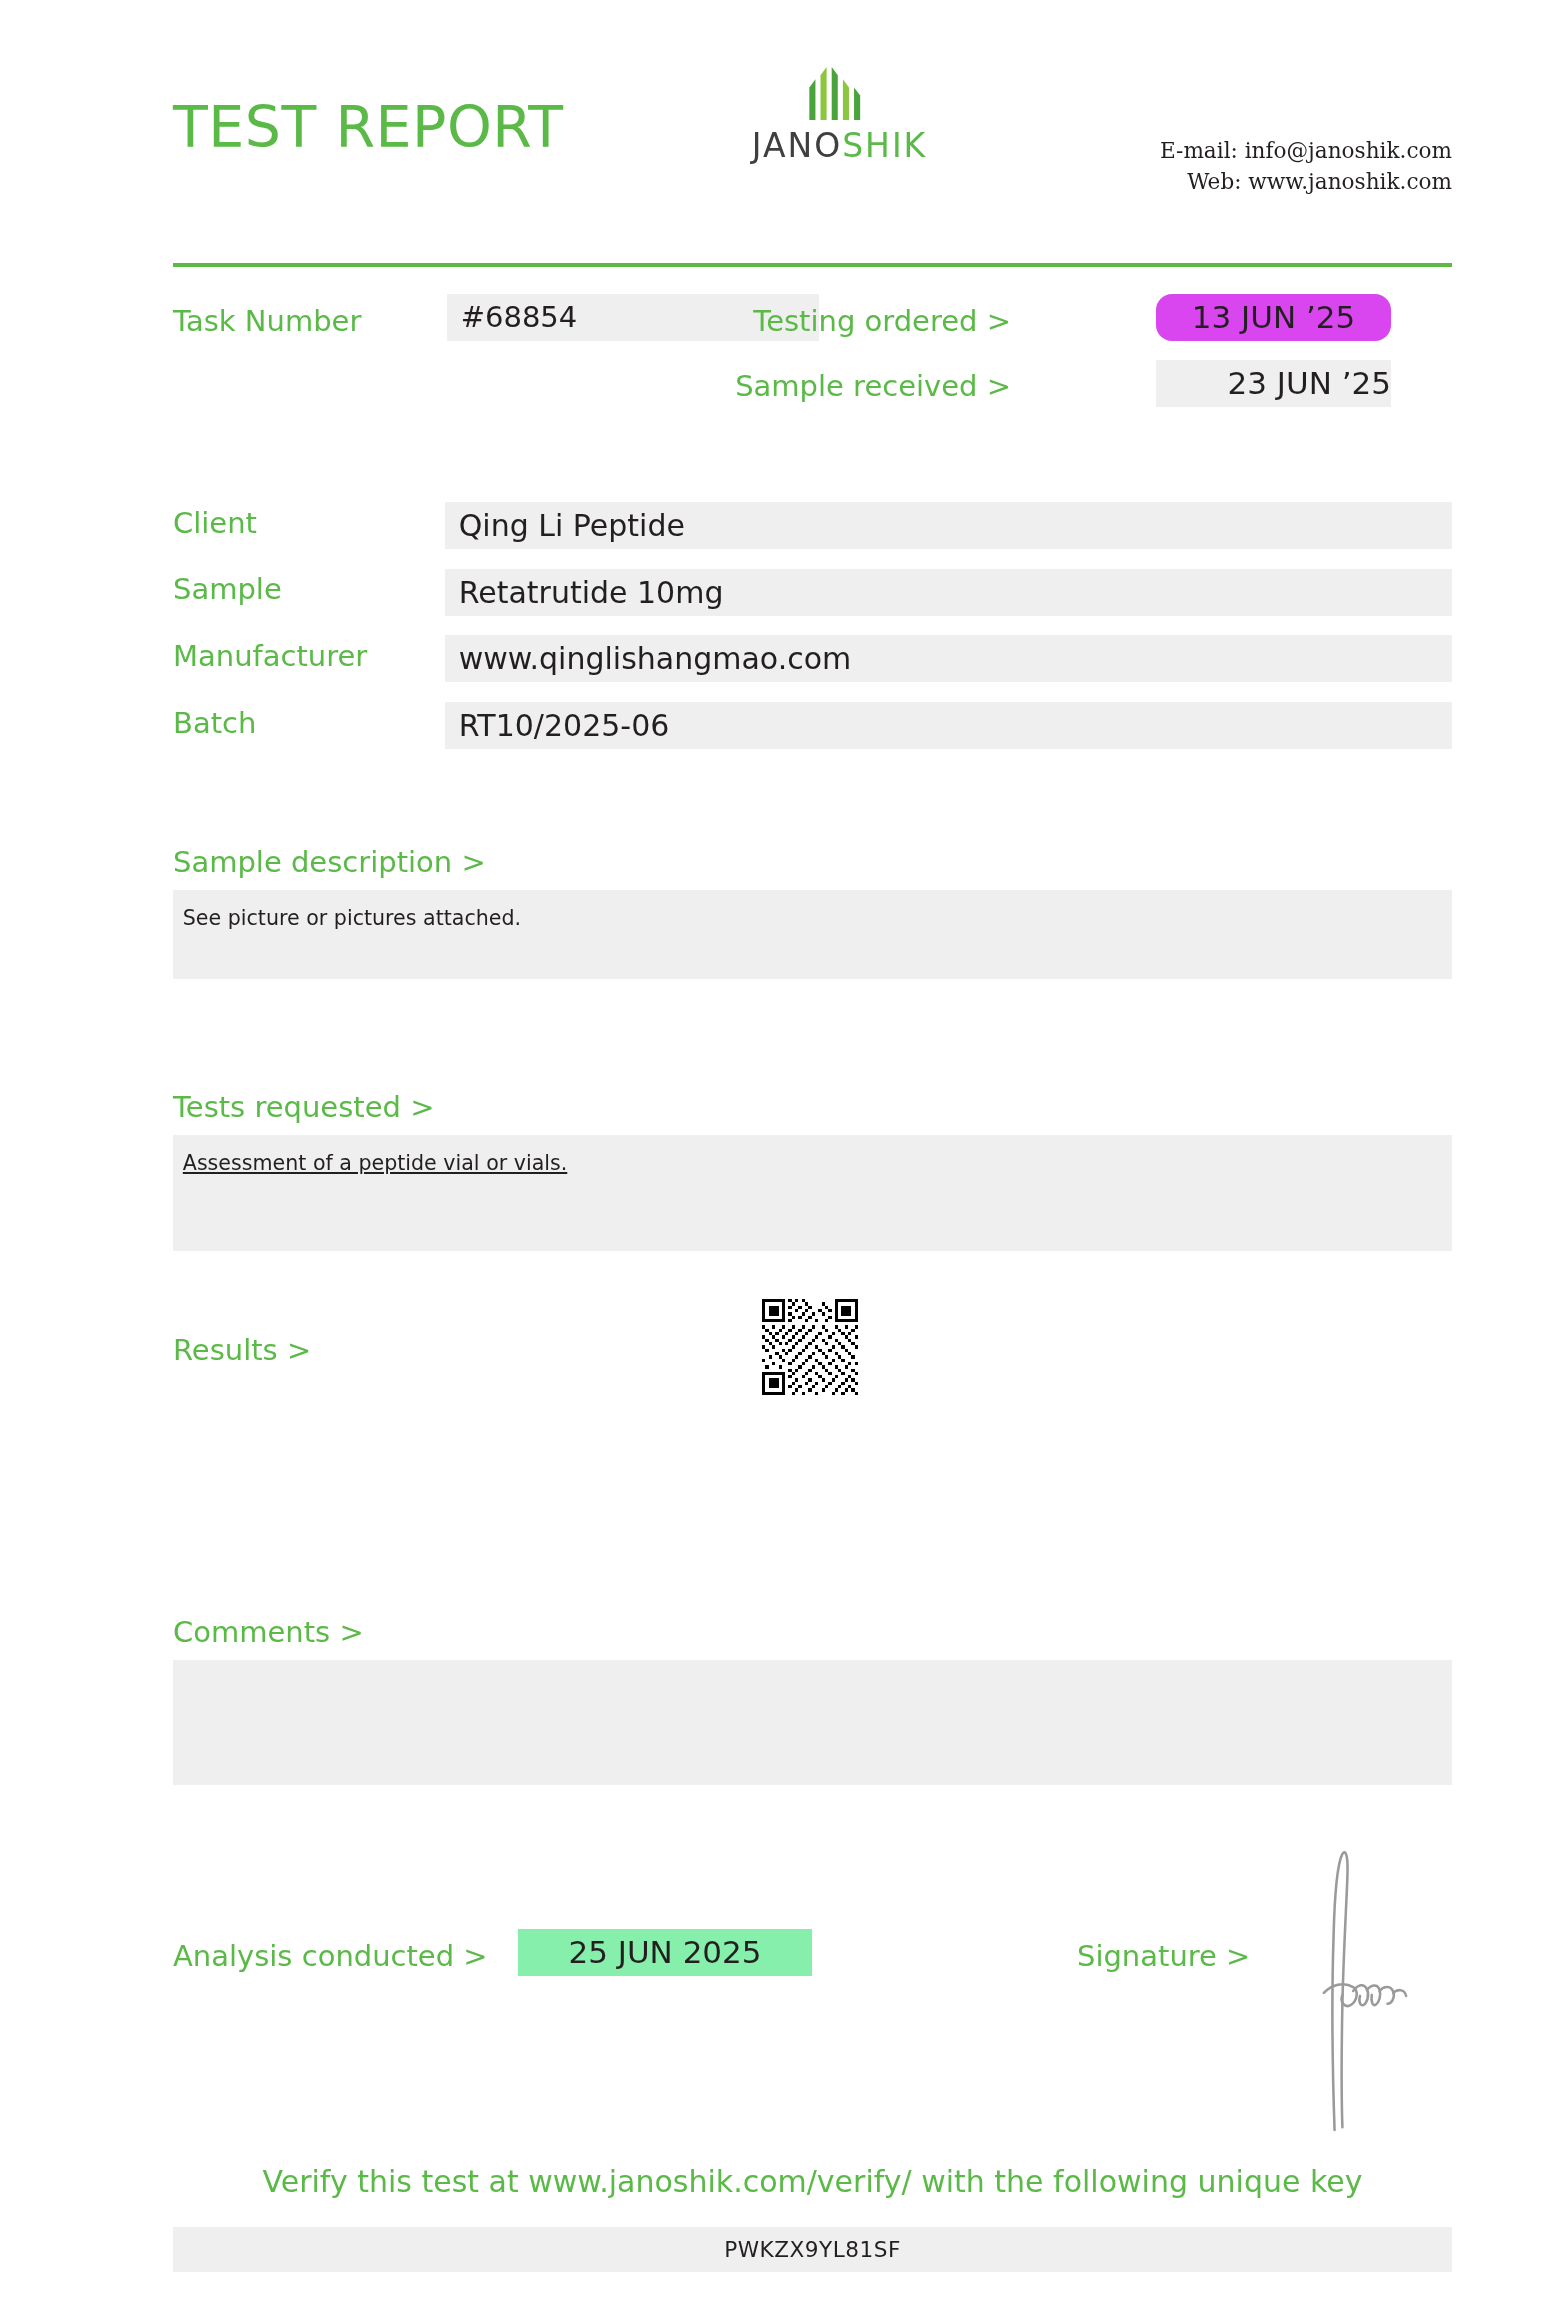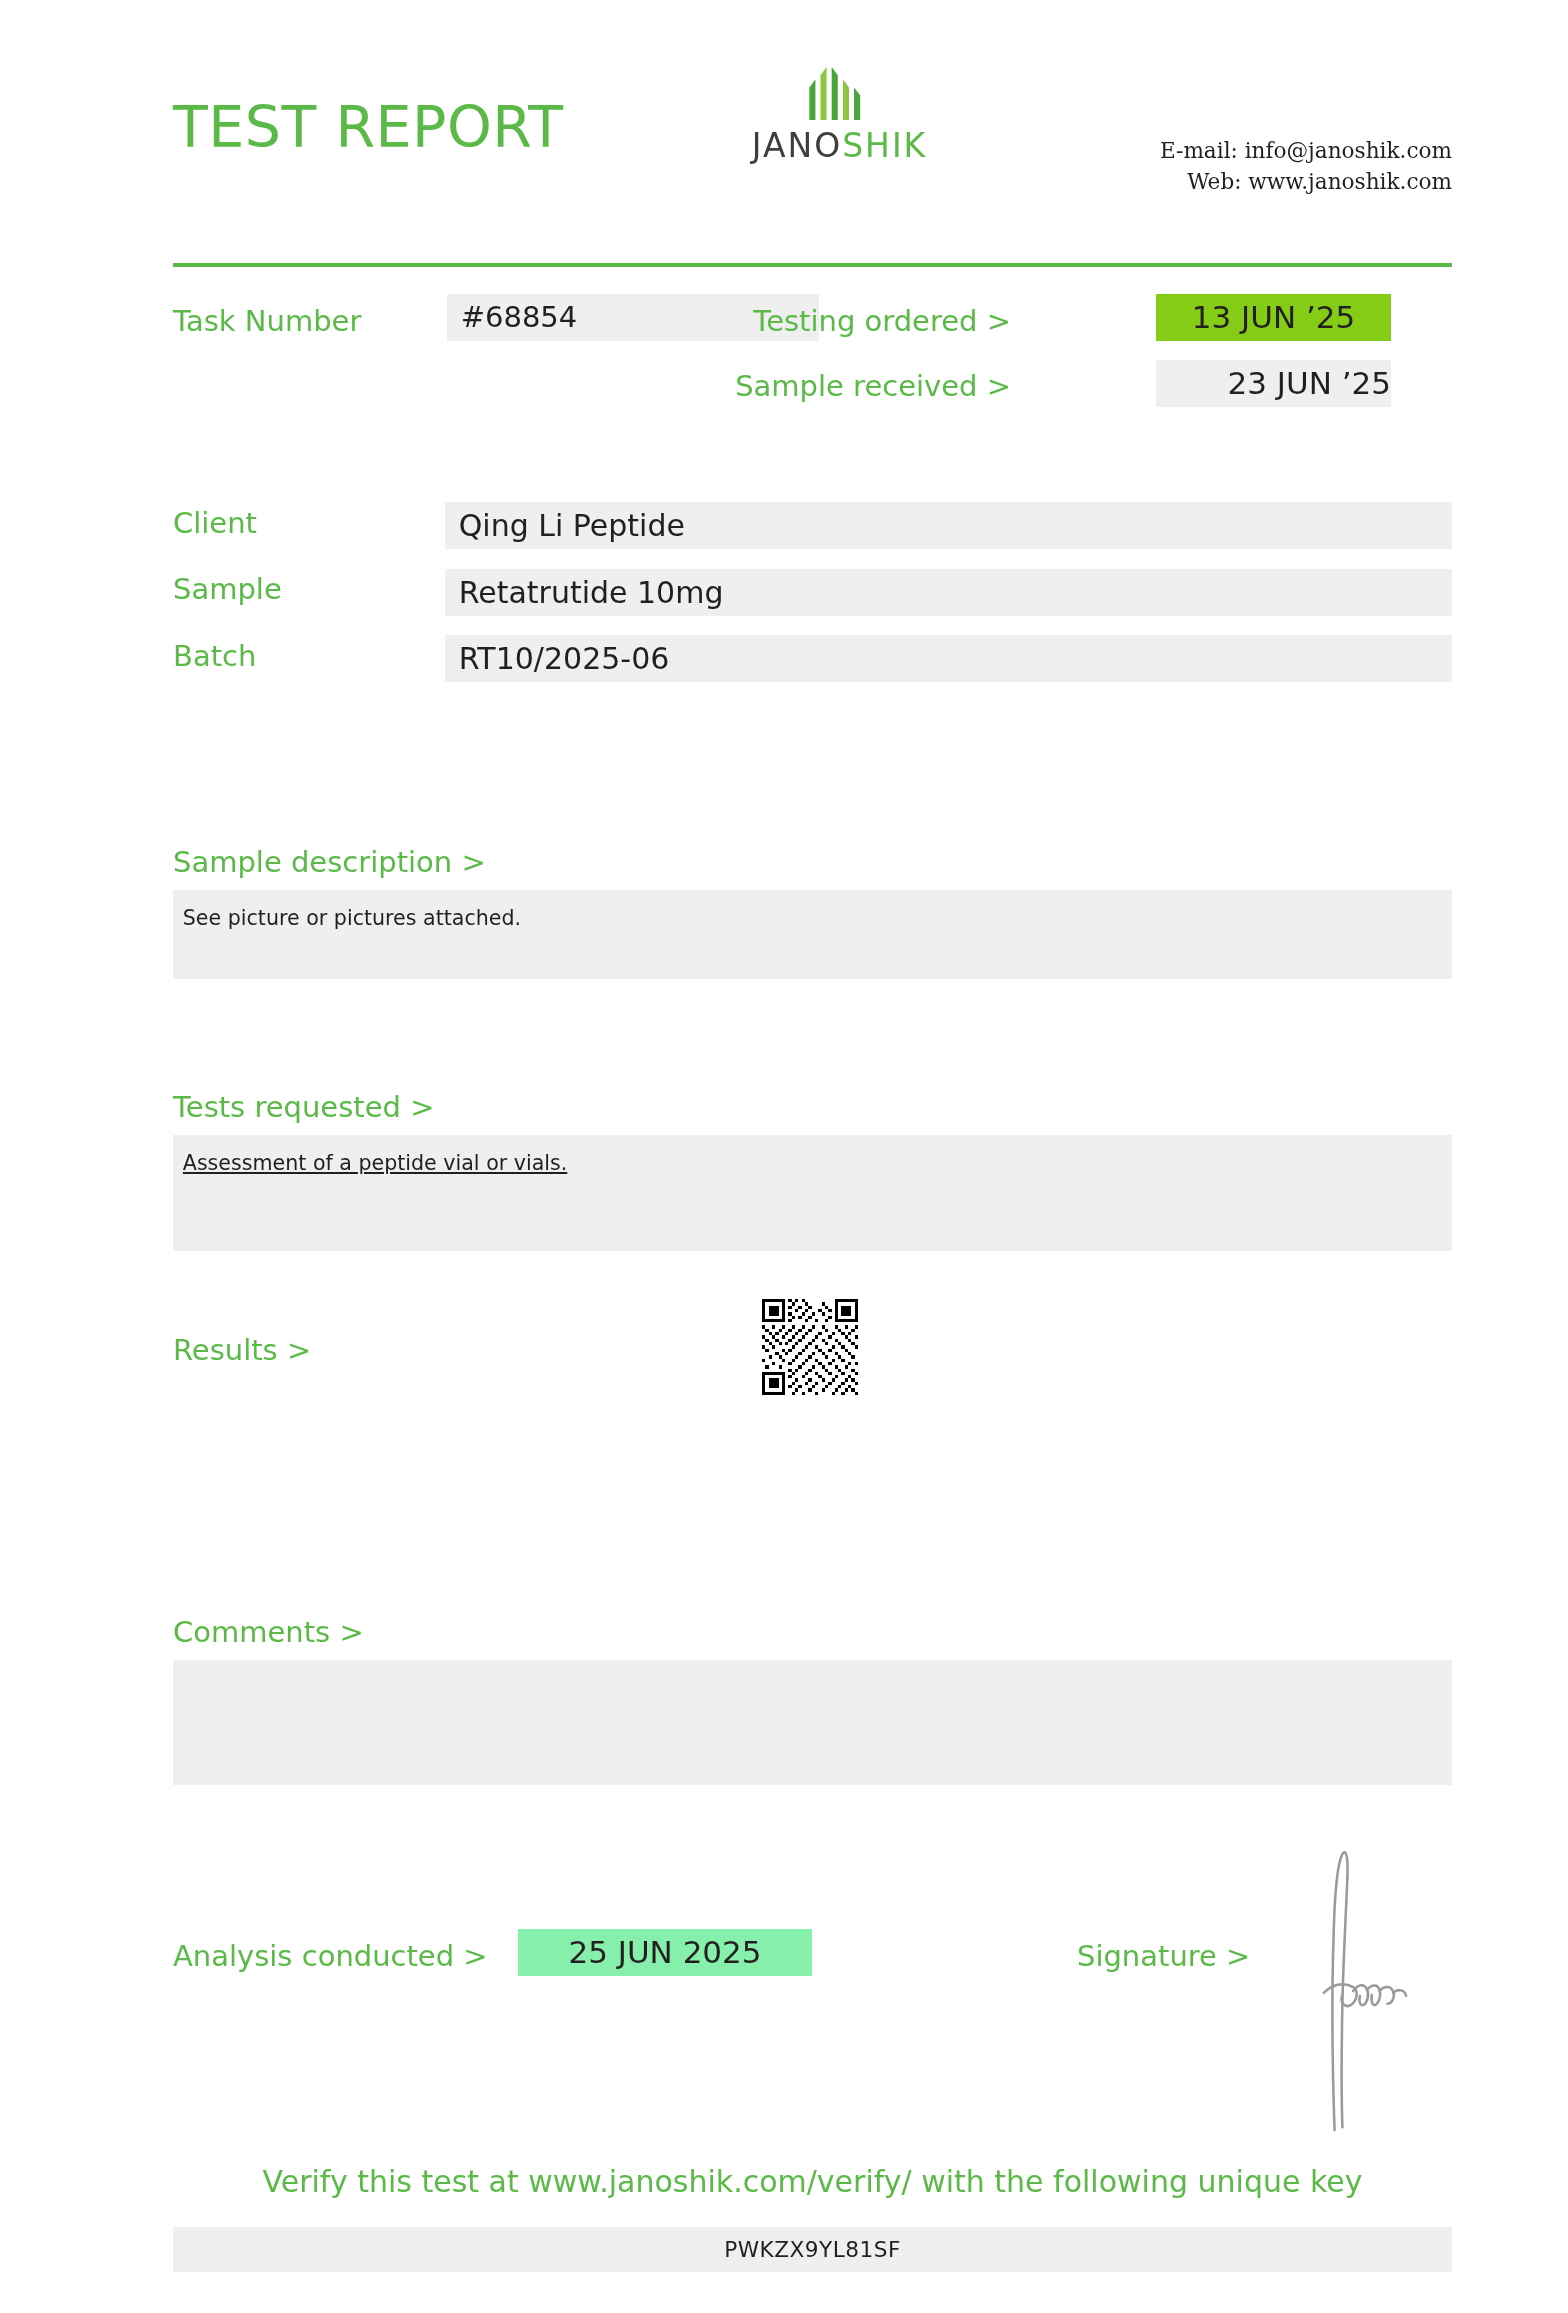--- a/index.html
+++ b/index.html
@@ -128,24 +128,25 @@
     right: 441px;
     top: 75px;
     white-space: nowrap;
   }
   .ordered-value {
     position: absolute;
     left: 983px;
     top: 0;
     width: 235px;
     height: 47px;
-    background: #84cc16;
+    background: #d946ef;
     font-size: 31px;
     line-height: 47px;
     text-align: center;
+    border-radius: 16px;
   }
   .received-value {
     position: absolute;
     left: 983px;
     top: 66px;
     width: 235px;
     height: 47px;
     background: #efefef;
     font-size: 31px;
     line-height: 47px;
@@ -331,20 +332,24 @@
   </div>
 
   <div class="info">
     <div class="info-row">
       <div class="k">Client</div>
       <div class="v">Qing Li Peptide</div>
     </div>
     <div class="info-row">
       <div class="k">Sample</div>
       <div class="v">Retatrutide 10mg</div>
+    </div>
+    <div class="info-row">
+      <div class="k">Manufacturer</div>
+      <div class="v">www.qinglishangmao.com</div>
     </div>
     <div class="info-row">
       <div class="k">Batch</div>
       <div class="v">RT10/2025-06</div>
     </div>
   </div>
 
   <div class="section-title" id="sample-desc-title">Sample description &gt;</div>
   <div class="section-box" id="sample-desc-box">
     <span>See picture or pictures attached.</span>

